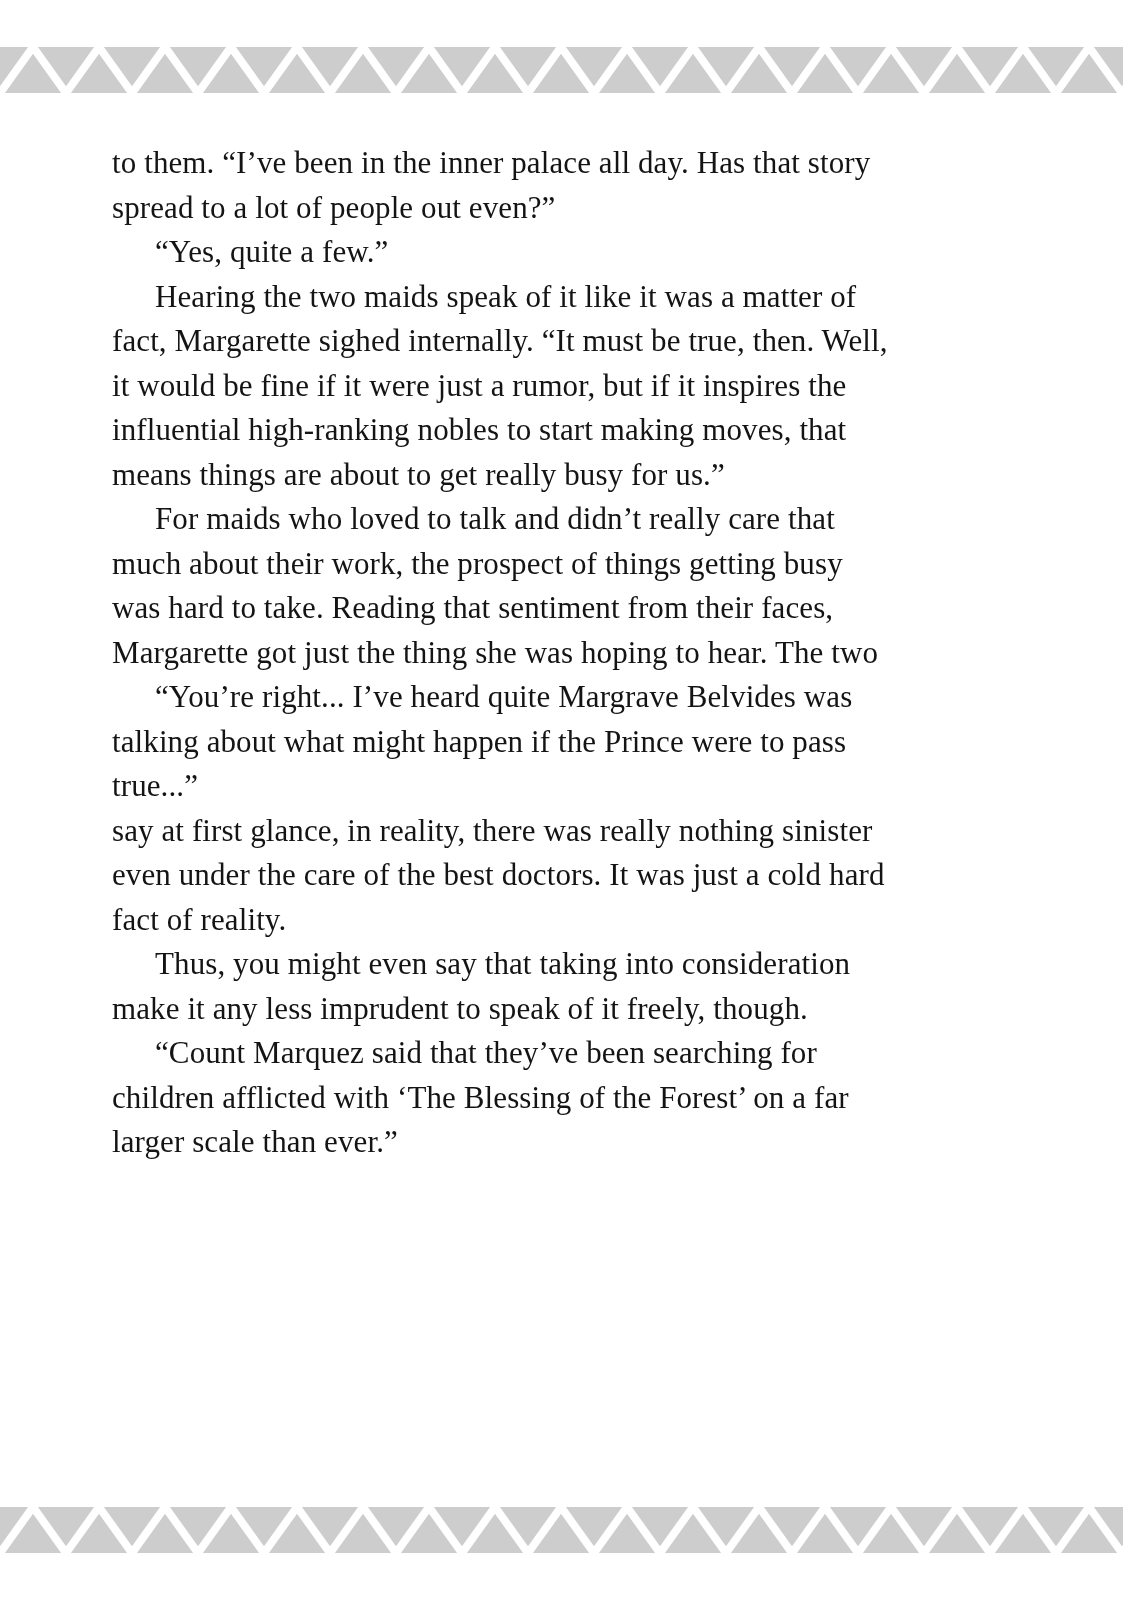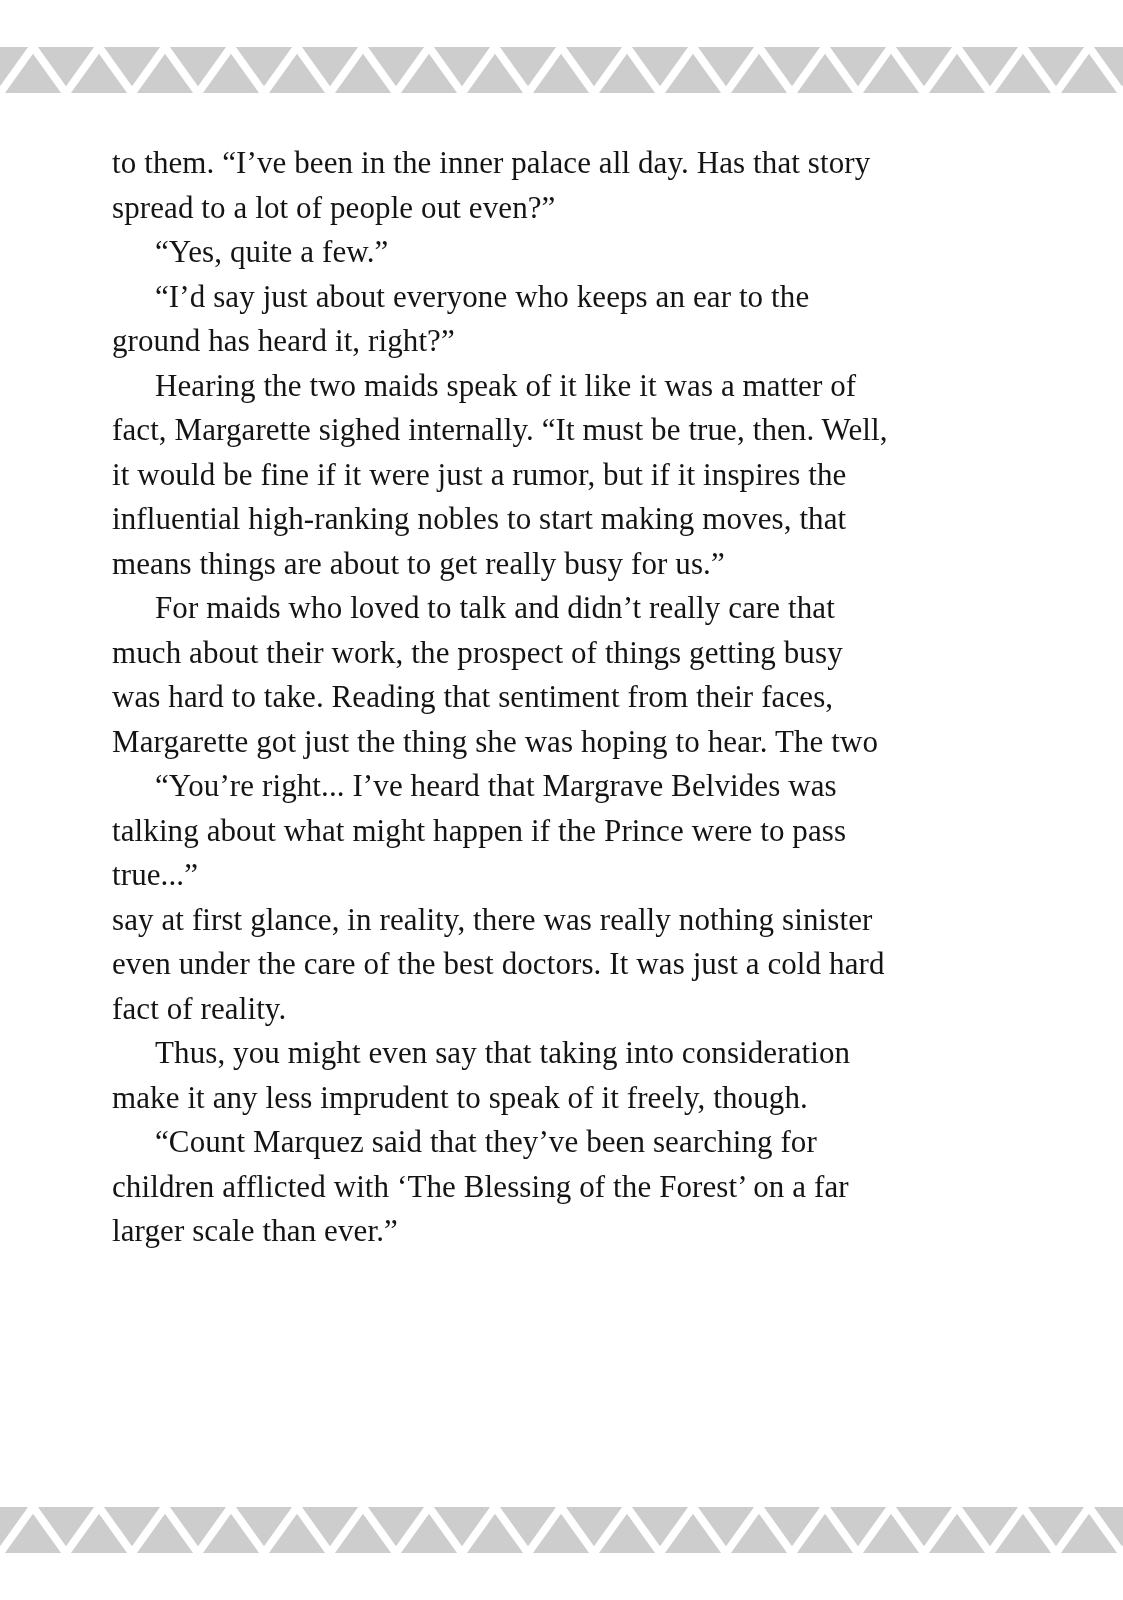--- a/index.html
+++ b/index.html
@@ -58,38 +58,34 @@
 
   <div class="text-block" id="text-block" style="color: rgb(20, 20, 20);">
       <div class="paragraph">
         <div class="line">to them. “I’ve been in the inner palace all day. Has that story</div>
         <div class="line">spread to a lot of people out even?”</div>
       </div>
       <div class="paragraph">
         <div class="line indent">“Yes, quite a few.”</div>
       </div>
       <div class="paragraph">
-        <div class="line indent">“I’d say just about everyone who keeps an ear to the</div>
-        <div class="line">ground has heard it, right?”</div>
-      </div>
-      <div class="paragraph">
         <div class="line indent">Hearing the two maids speak of it like it was a matter of</div>
         <div class="line">fact, Margarette sighed internally. “It must be true, then. Well,</div>
         <div class="line">it would be fine if it were just a rumor, but if it inspires the</div>
         <div class="line">influential high-ranking nobles to start making moves, that</div>
         <div class="line">means things are about to get really busy for us.”</div>
       </div>
       <div class="paragraph">
         <div class="line indent">For maids who loved to talk and didn’t really care that</div>
         <div class="line">much about their work, the prospect of things getting busy</div>
         <div class="line">was hard to take. Reading that sentiment from their faces,</div>
         <div class="line">Margarette got just the thing she was hoping to hear. The two</div>
       </div>
       <div class="paragraph">
-        <div class="line indent">“You’re right... I’ve heard that Margrave Belvides was</div>
+        <div class="line indent">“You’re right... I’ve heard quite Margrave Belvides was</div>
         <div class="line">talking about what might happen if the Prince were to pass</div>
         <div class="line">true...”</div>
       </div>
       <div class="paragraph">
         <div class="line">say at first glance, in reality, there was really nothing sinister</div>
         <div class="line">even under the care of the best doctors. It was just a cold hard</div>
         <div class="line">fact of reality.</div>
       </div>
       <div class="paragraph">
         <div class="line indent">Thus, you might even say that taking into consideration</div>

